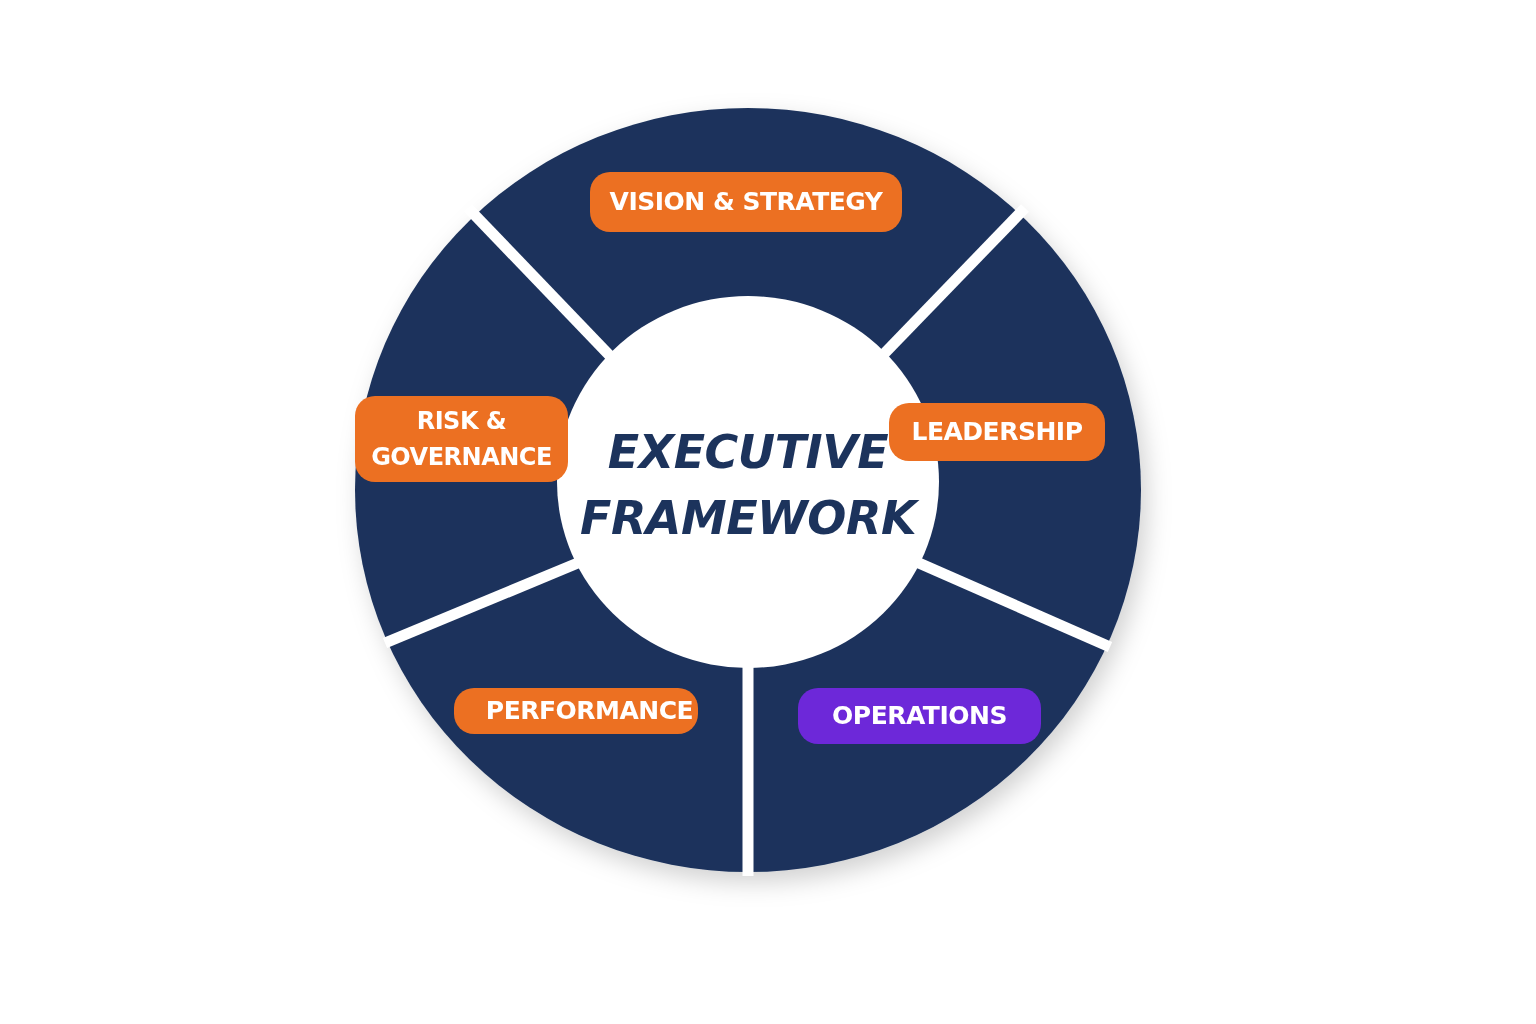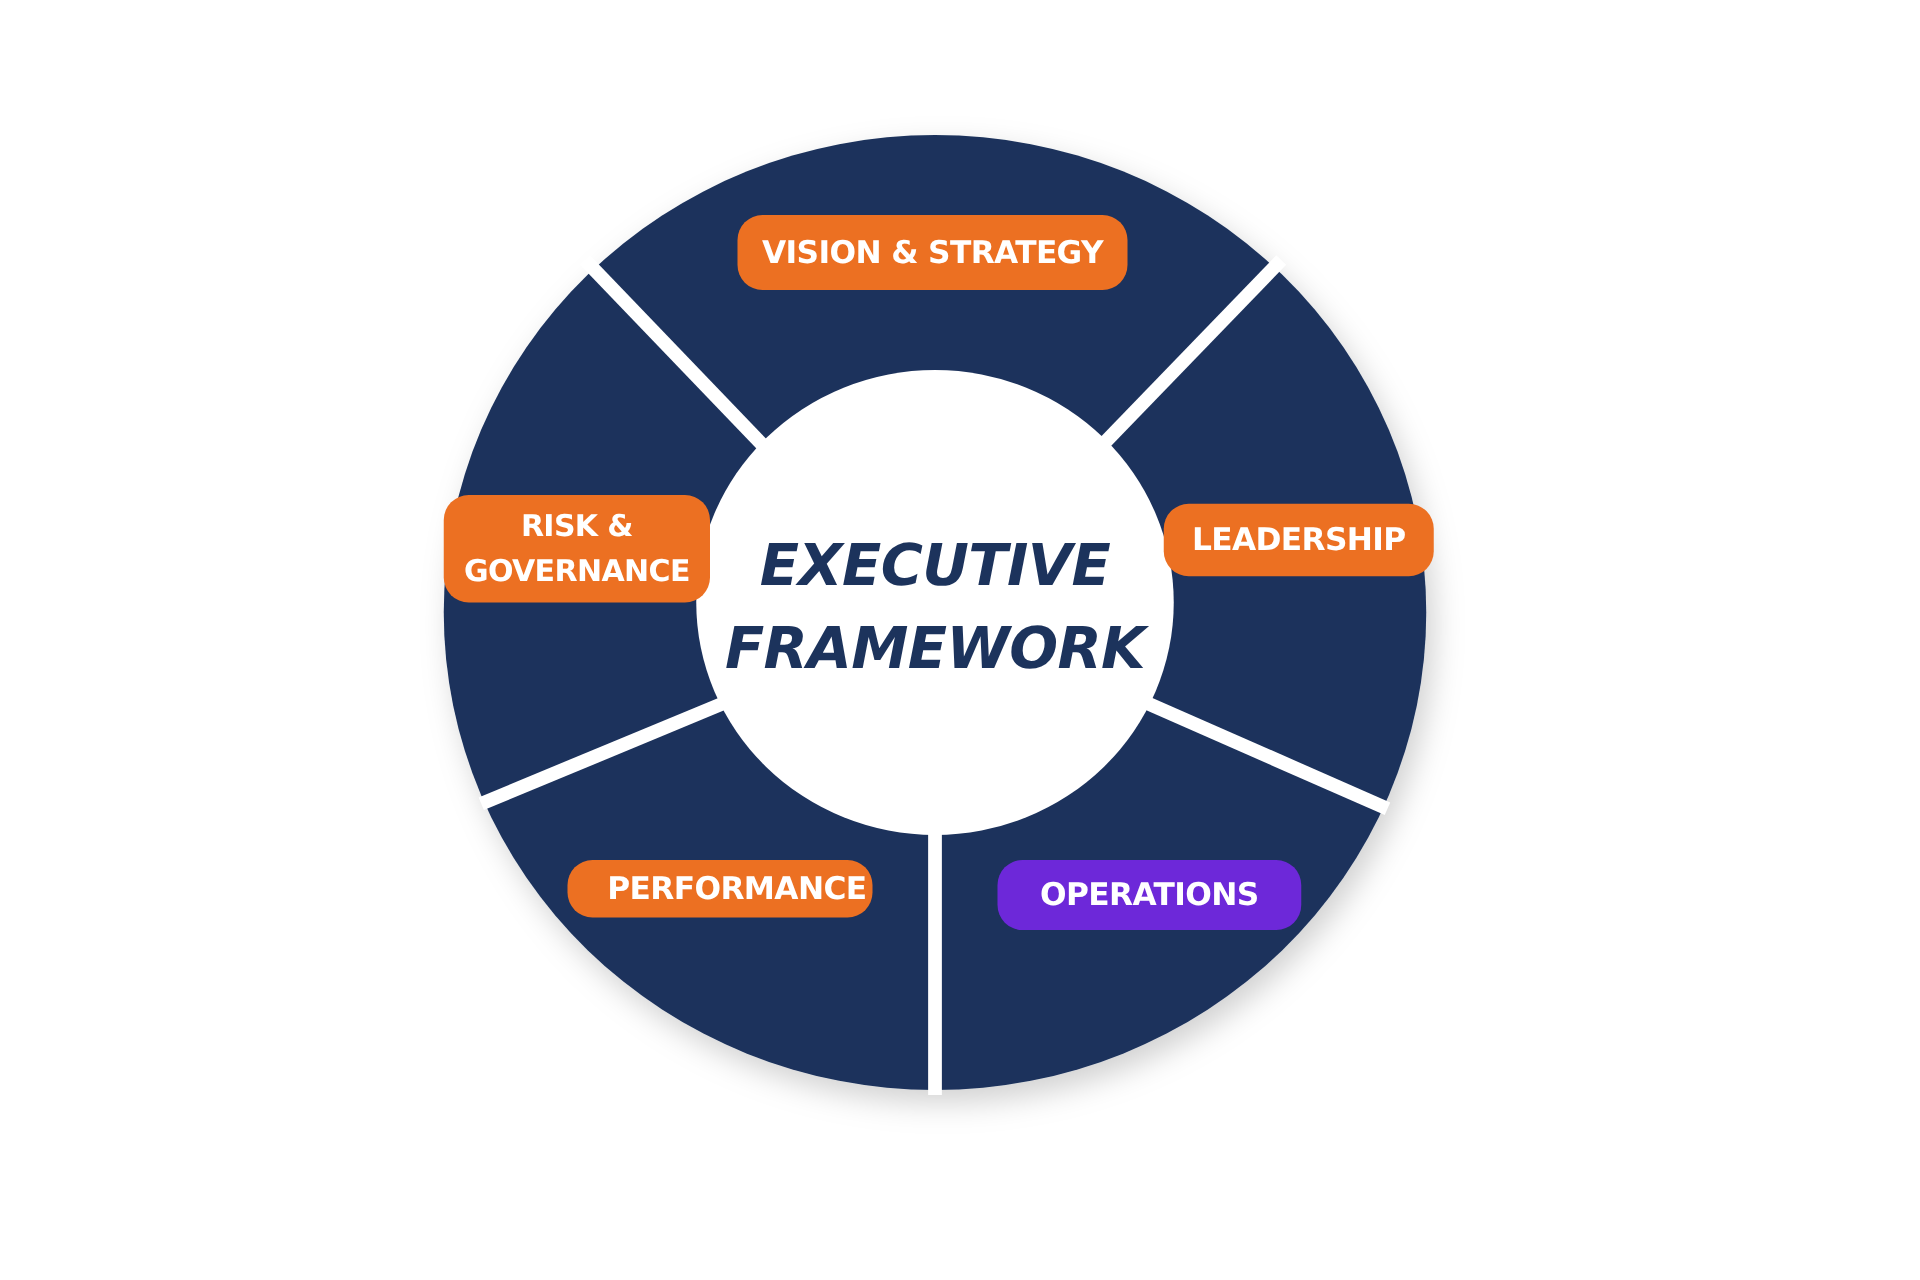--- a/index.html
+++ b/index.html
@@ -54,20 +54,20 @@
   <ellipse cx="748" cy="482" rx="191" ry="186" fill="#ffffff"></ellipse>
 </svg>
 
 <div class="center-title" style="color:#1c335c;">
   <div>EXECUTIVE</div>
   <div>FRAMEWORK</div>
 </div>
 
 <div class="label" style="left:590px; top:172px; width:312px; height:60px; background:#ec7022;">VISION &amp; STRATEGY</div>
 
-<div class="label" style="left:931px; top:403px; width:216px; height:58px; background:#ec7022;">LEADERSHIP</div>
+<div class="label" style="left:889px; top:403px; width:216px; height:58px; background:#ec7022;">LEADERSHIP</div>
 
 <div class="label" style="left:798px; top:688px; width:243px; height:56px; background:#6d28d9;">OPERATIONS</div>
 
 <div class="label" style="left:454px; top:688px; width:244px; height:46px; background:#ec7022;padding-left:27px;">PERFORMANCE</div>
 
 <div class="label" style="left:336px; top:396px; width:213px; height:86px; background:#ec7022; font-size:24px; line-height:36px;margin-left:19px;">RISK &amp;
 GOVERNANCE</div>
 
 </body></html>

